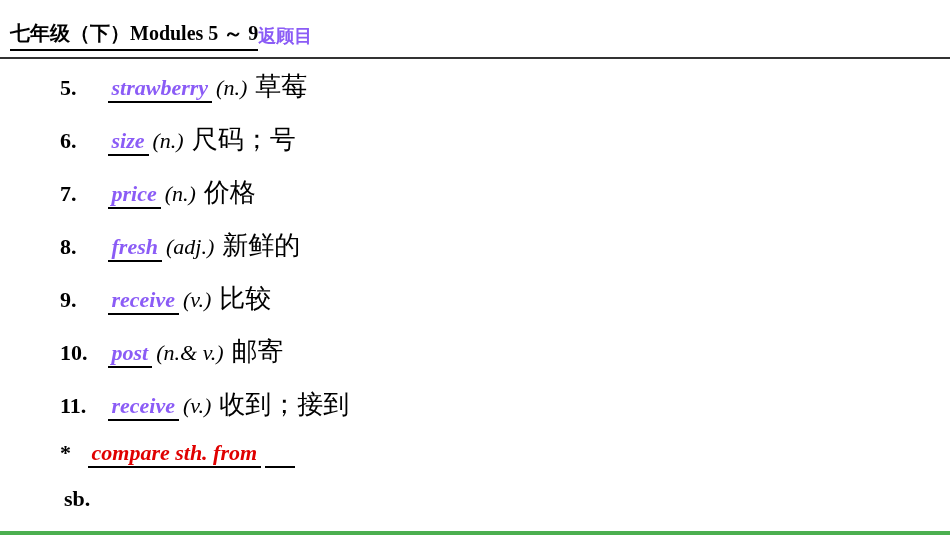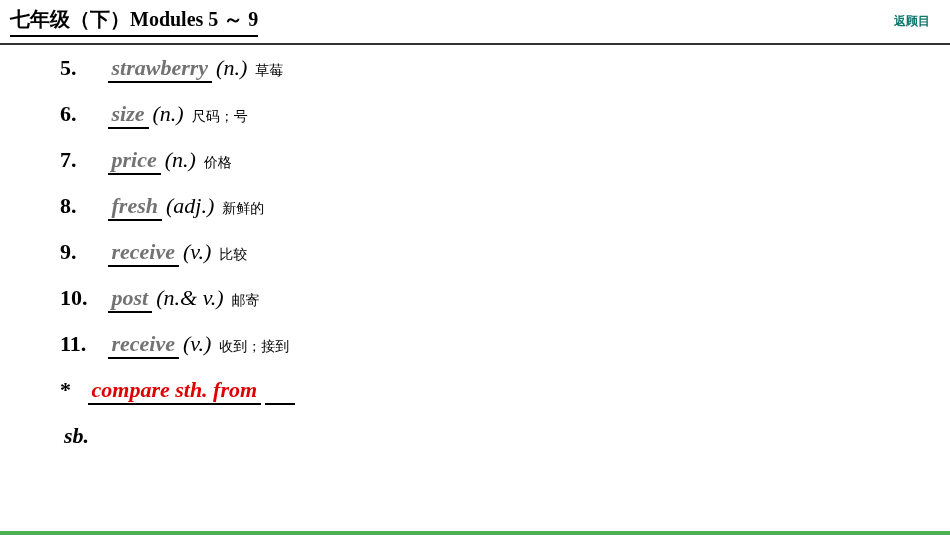--- a/index.html
+++ b/index.html
@@ -11,39 +11,39 @@
     body {
       width: 950px;
       height: 535px;
       background: #fff;
       font-family: "SimSun", "宋体", serif;
       overflow: hidden;
     }
 
     .header {
       display: flex;
-      justify-content: space-between;
       align-items: center;
       background: #fff;
       border-bottom: 2px solid #333;
       padding: 6px 20px 6px 10px;
+      margin-top: 14px;
     }
 
     .header-title {
       font-size: 20px;
       font-weight: bold;
       color: #000;
       border-bottom: 2px solid #000;
       padding-bottom: 2px;
     }
 
     .header-return {
-      font-size: 12px;
+      font-size: 18px;
       font-weight: bold;
-      color: #0f766e;
+      color: #8b5cf6;
       cursor: pointer;
     }
 
     .content {
       padding: 10px 60px 10px 60px;
     }
 
     .vocab-item {
       display: flex;
       align-items: baseline;
@@ -58,21 +58,21 @@
       font-size: 22px;
     }
 
     .item-number-star {
       font-weight: bold;
       min-width: 20px;
       font-size: 22px;
     }
 
     .blank-word {
-      color: #737373;
+      color: #8b5cf6;
       font-weight: bold;
       font-style: italic;
       font-size: 22px;
       border-bottom: 2px solid #000;
       padding: 0 4px;
       display: inline-block;
     }
 
     .blank-phrase {
       color: #e00000;
@@ -86,21 +86,21 @@
 
     .pos {
       font-style: italic;
       color: #000;
       font-size: 22px;
       margin: 0 4px;
     }
 
     .meaning {
       color: #000;
-      font-size: 14px;
+      font-size: 26px;
       margin-left: 4px;
     }
 
     .footer-hint {
       display: flex;
       align-items: baseline;
       margin-top: 4px;
       font-size: 22px;
       color: #000;
       padding-left: 4px;
@@ -182,18 +182,18 @@
   </div>
 
   <div class="vocab-item">
     <span class="item-number-star">*</span>
     <span style="margin-right:2px;">&nbsp;</span>
     <span class="blank-phrase">compare sth. from</span>
     <span style="display:inline-block; border-bottom:2px solid #000; min-width:30px; margin:0 4px;">&nbsp;&nbsp;&nbsp;&nbsp;</span>
   </div>
 
   <div class="footer-hint">
-    <span style="font-weight:bold; font-style:italic; font-size:22px;">sb.</span>
+    <span style="font-weight:bold; font-size:22px;">sb.</span>
   </div>
 
 </div>
 
 <div class="green-bottom"></div>
 
 </body></html>

